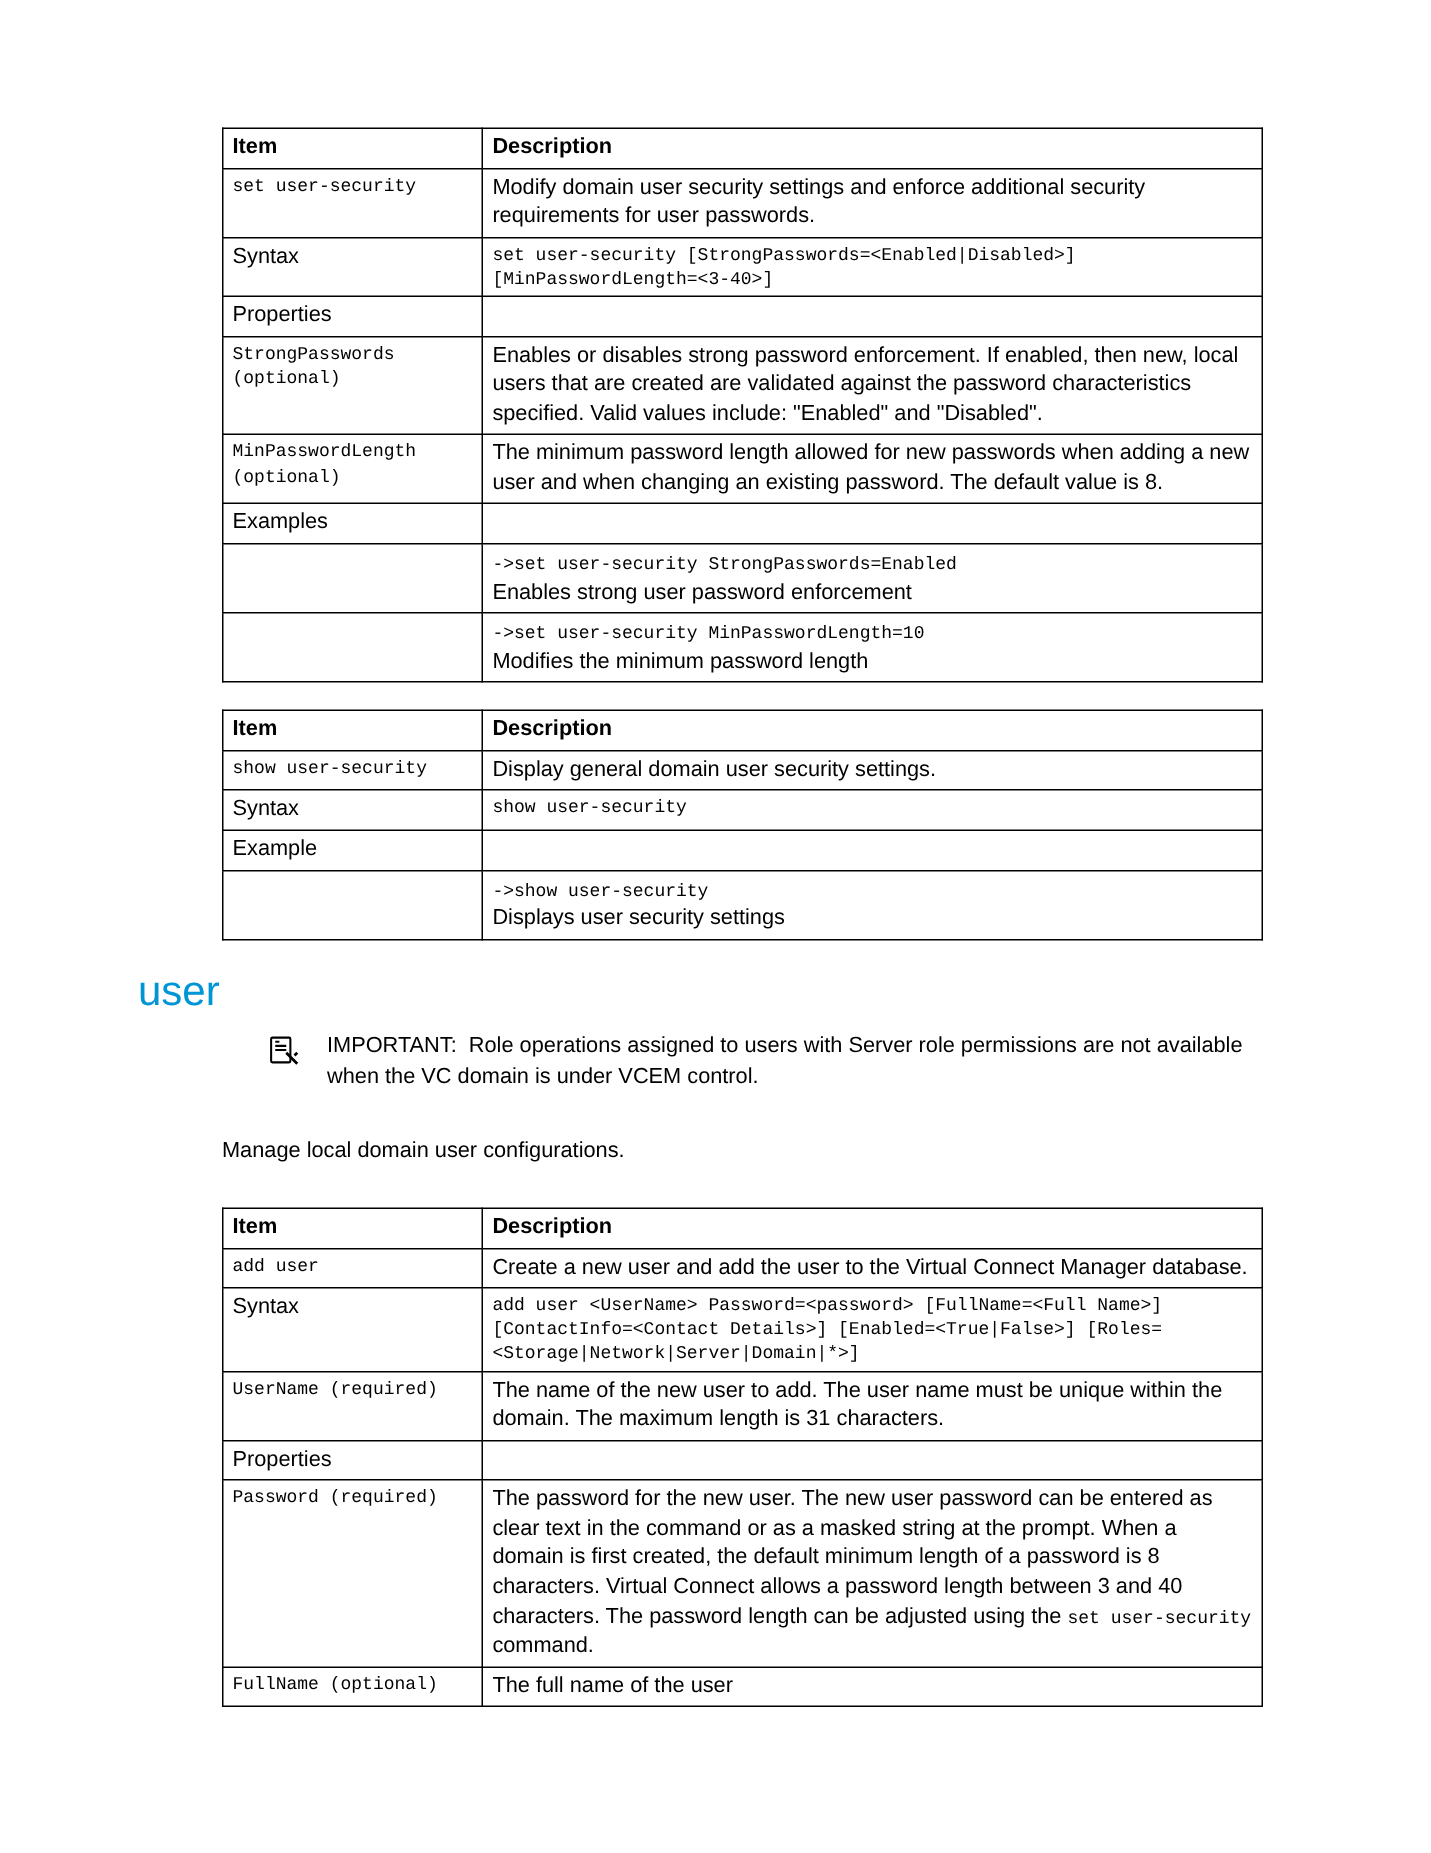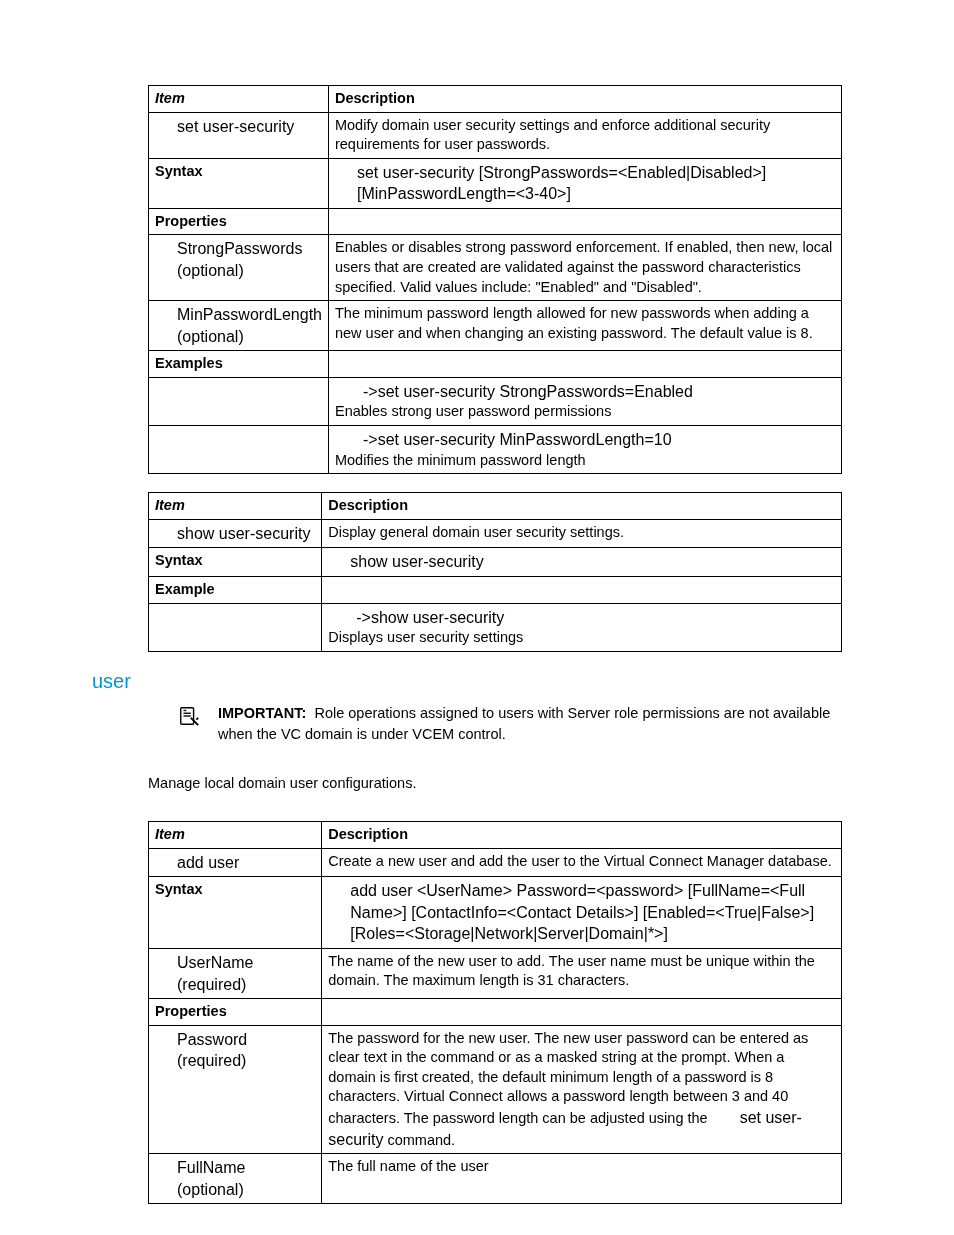--- a/index.html
+++ b/index.html
@@ -28,47 +28,46 @@
     border: 1px solid #000;
     padding: 3px 6px;
     text-align: left;
     vertical-align: top;
     line-height: 1.35;
   }
   th {
     font-weight: bold;
   }
   .mono {
-    font-family: Liberation Sans, sans-serif;
-    font-size: 16px;
-    padding-left: 28px;
-  }
-  .col1 { width: 25%; font-style: italic; }
+    font-family: Liberation Mono, monospace;
+    font-size: 12px;
+  }
+  .col1 { width: 25%; }
   .col2 { width: 75%; }
-  .bold { font-weight: bold; }
+  .bold { font-weight: normal; }
   h2.section {
-    font-size: 20px;
+    font-size: 28px;
     font-weight: normal;
     color: #0096d6;
     margin: 18px 0 10px -56px;
   }
   .note-block {
     display: flex;
     align-items: flex-start;
     margin: 4px 0 16px 30px;
     line-height: 1.45;
   }
   .note-icon {
     flex: 0 0 auto;
     margin-right: 18px;
     margin-top: 2px;
   }
   .note-icon svg { display: block; }
   .imp-label {
-    font-weight: bold;
+    font-weight: normal;
   }
   p.body {
     margin: 28px 0;
     line-height: 1.4;
   }
 </style>
 </head>
 <body>
 
 <div class="page">
@@ -101,21 +100,21 @@
         <td>The minimum password length allowed for new passwords when adding a new user and when changing an existing password. The default value is 8.</td>
       </tr>
       <tr>
         <td class="bold">Examples</td>
         <td></td>
       </tr>
       <tr>
         <td></td>
         <td>
           <span class="mono">-&gt;set user-security StrongPasswords=Enabled</span><br>
-          <span>Enables strong user password permissions</span>
+          <span>Enables strong user password enforcement</span>
         </td>
       </tr>
       <tr>
         <td></td>
         <td>
           <span class="mono">-&gt;set user-security MinPasswordLength=10</span><br>
           <span>Modifies the minimum password length</span>
         </td>
       </tr>
     </tbody>

